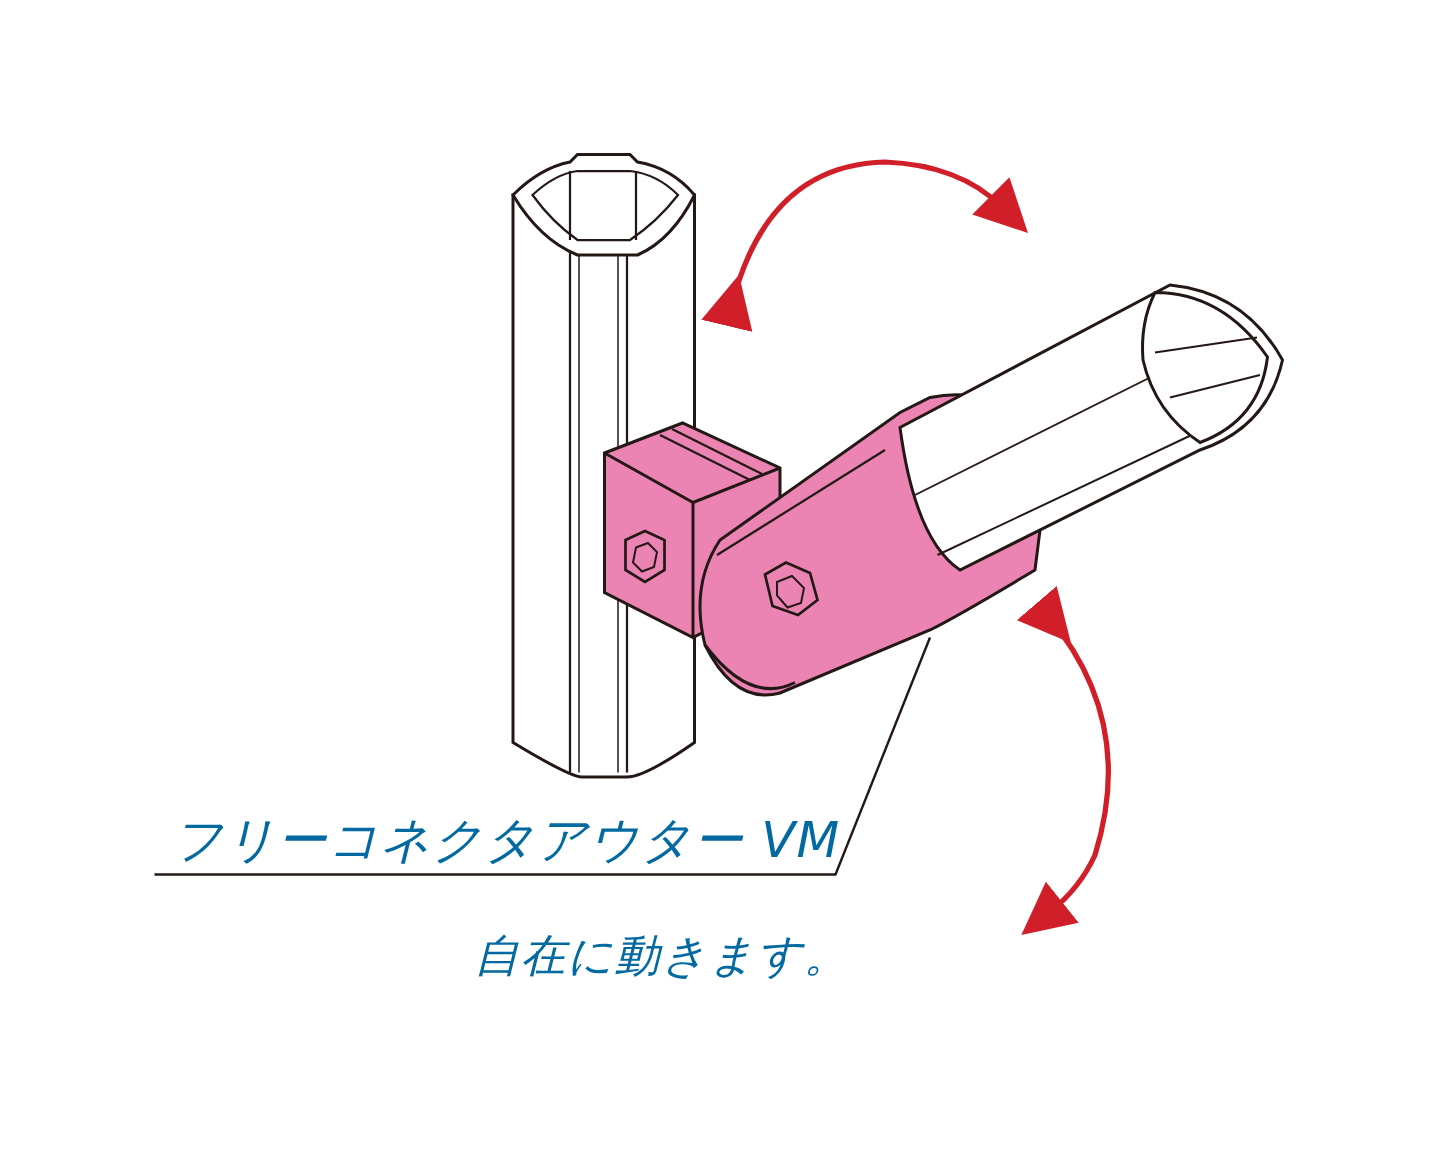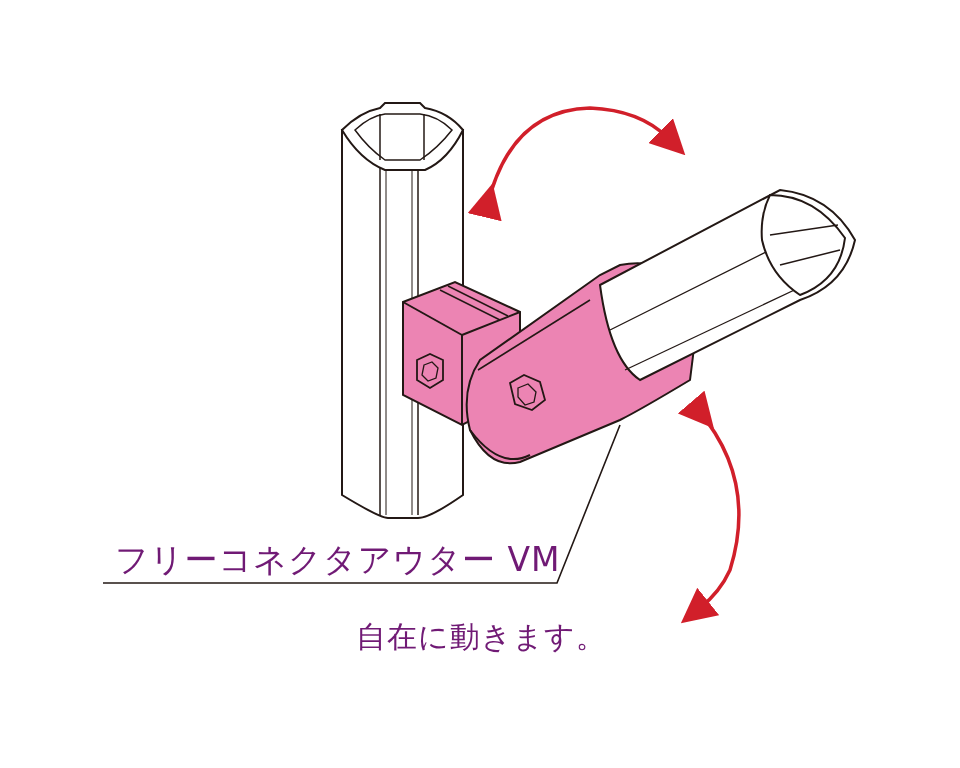--- a/index.html
+++ b/index.html
@@ -1,21 +1,21 @@
 <!DOCTYPE html>
 <html><head>
 <meta charset="utf-8">
 <style>
   html, body { margin: 0; padding: 0; background: #ffffff; }
   body { width: 960px; height: 768px; position: relative; overflow: hidden;
          font-family: "DejaVu Sans", "Liberation Sans", sans-serif; }
   #diagram { position: absolute; left: 0; top: 0; width: 960px; height: 768px; }
-  .label { position: absolute; color: #701a75; white-space: nowrap; }
+  .label { position: absolute; color: #0369a1; white-space: nowrap; font-style: italic; }
   #product-label { left: 115px; top: 538px; font-size: 33px; letter-spacing: 1px; }
-  #caption { left: 316px; top: 617px; font-size: 30px; letter-spacing: 1px; margin-left: 40px; }
+  #caption { left: 316px; top: 617px; font-size: 30px; letter-spacing: 1px; }
 </style>
 </head>
 <body>
 
 <svg id="diagram" viewBox="0 0 960 768" xmlns="http://www.w3.org/2000/svg">
   <defs>
     <marker id="ah" markerWidth="10" markerHeight="10" refX="3" refY="5" orient="auto" markerUnits="strokeWidth">
       <path d="M0,0 L10,5 L0,10 z" fill="#D11F2A"></path>
     </marker>
   </defs>

